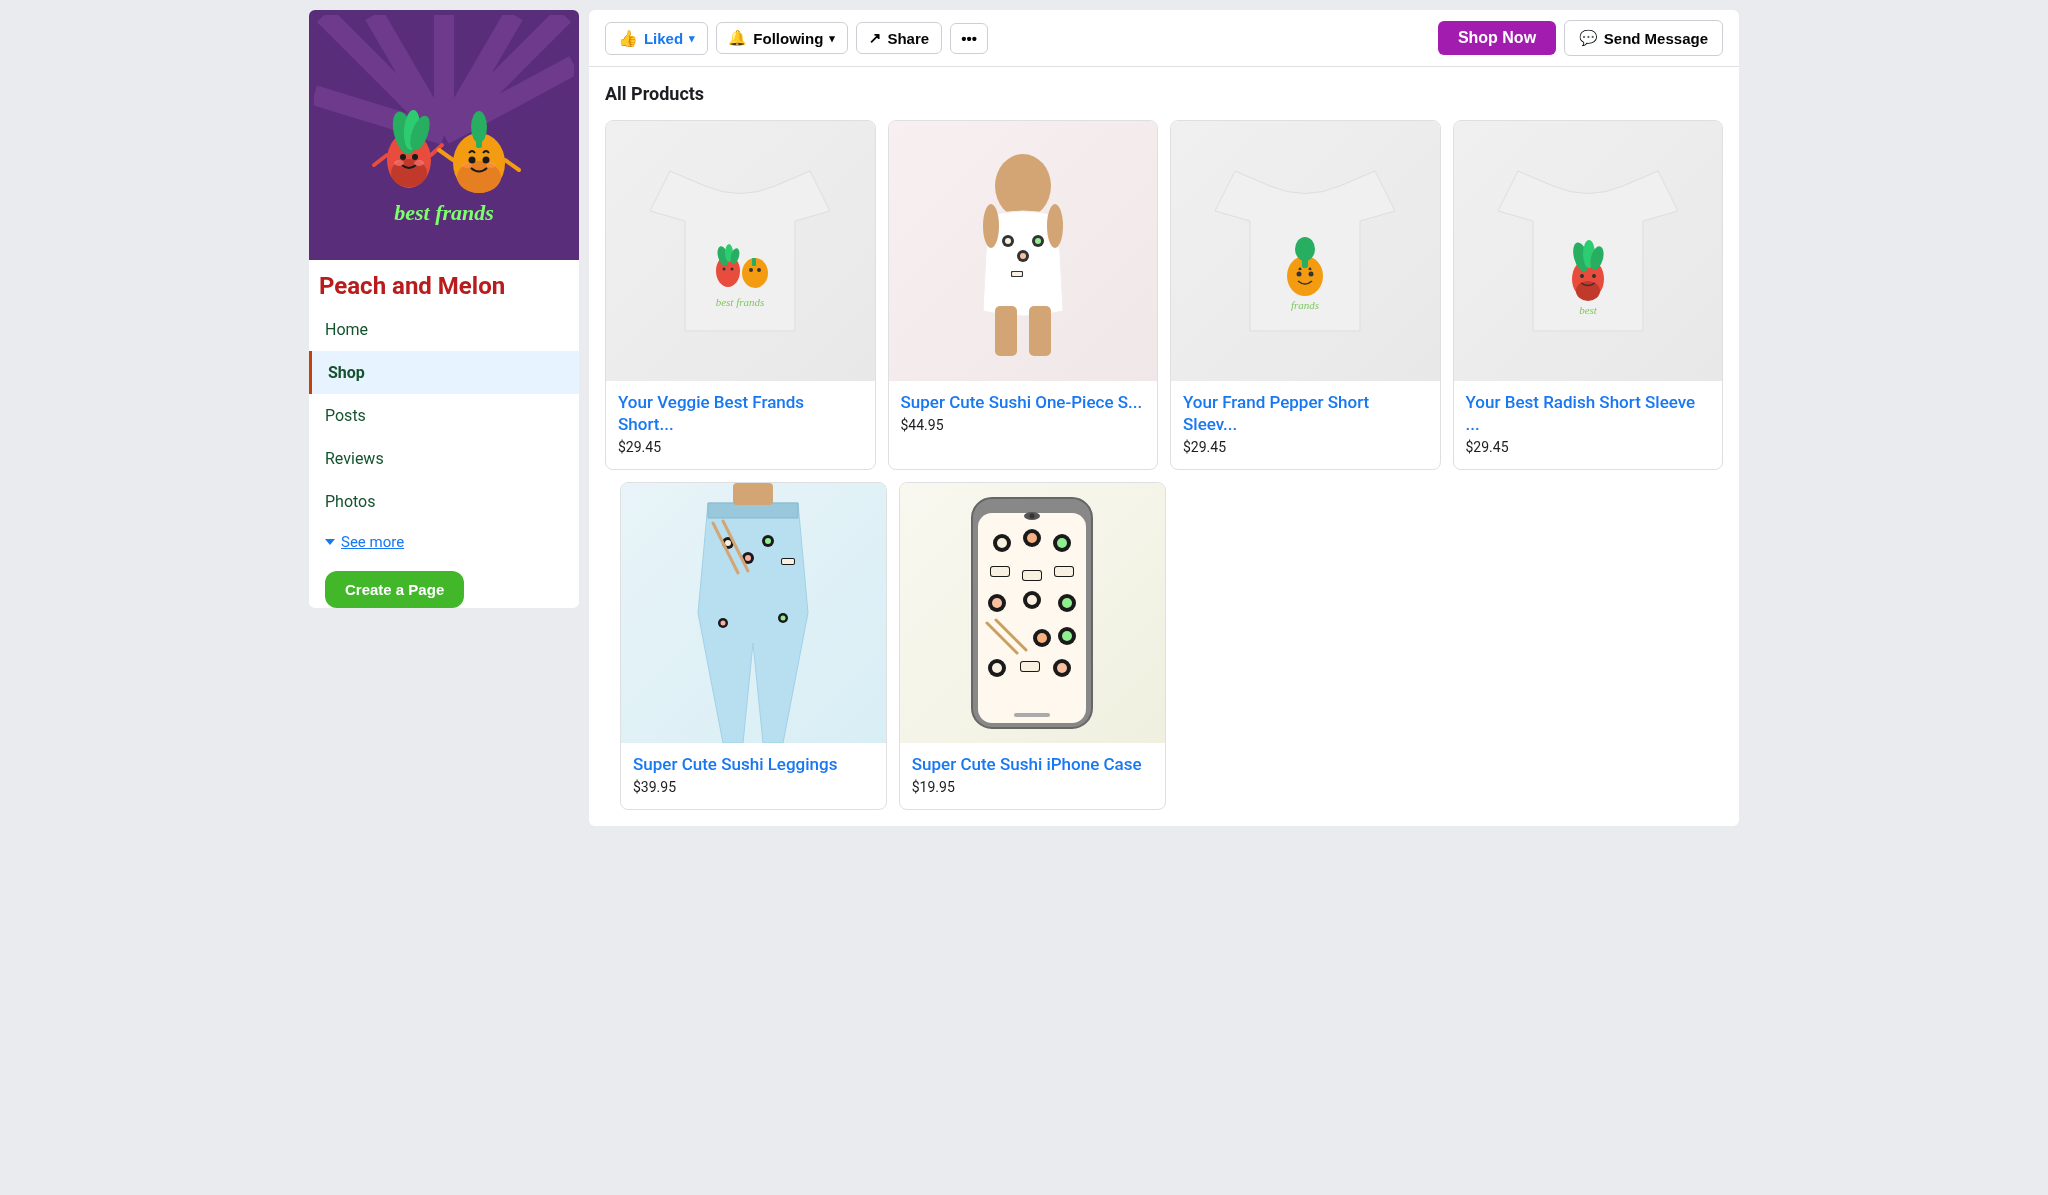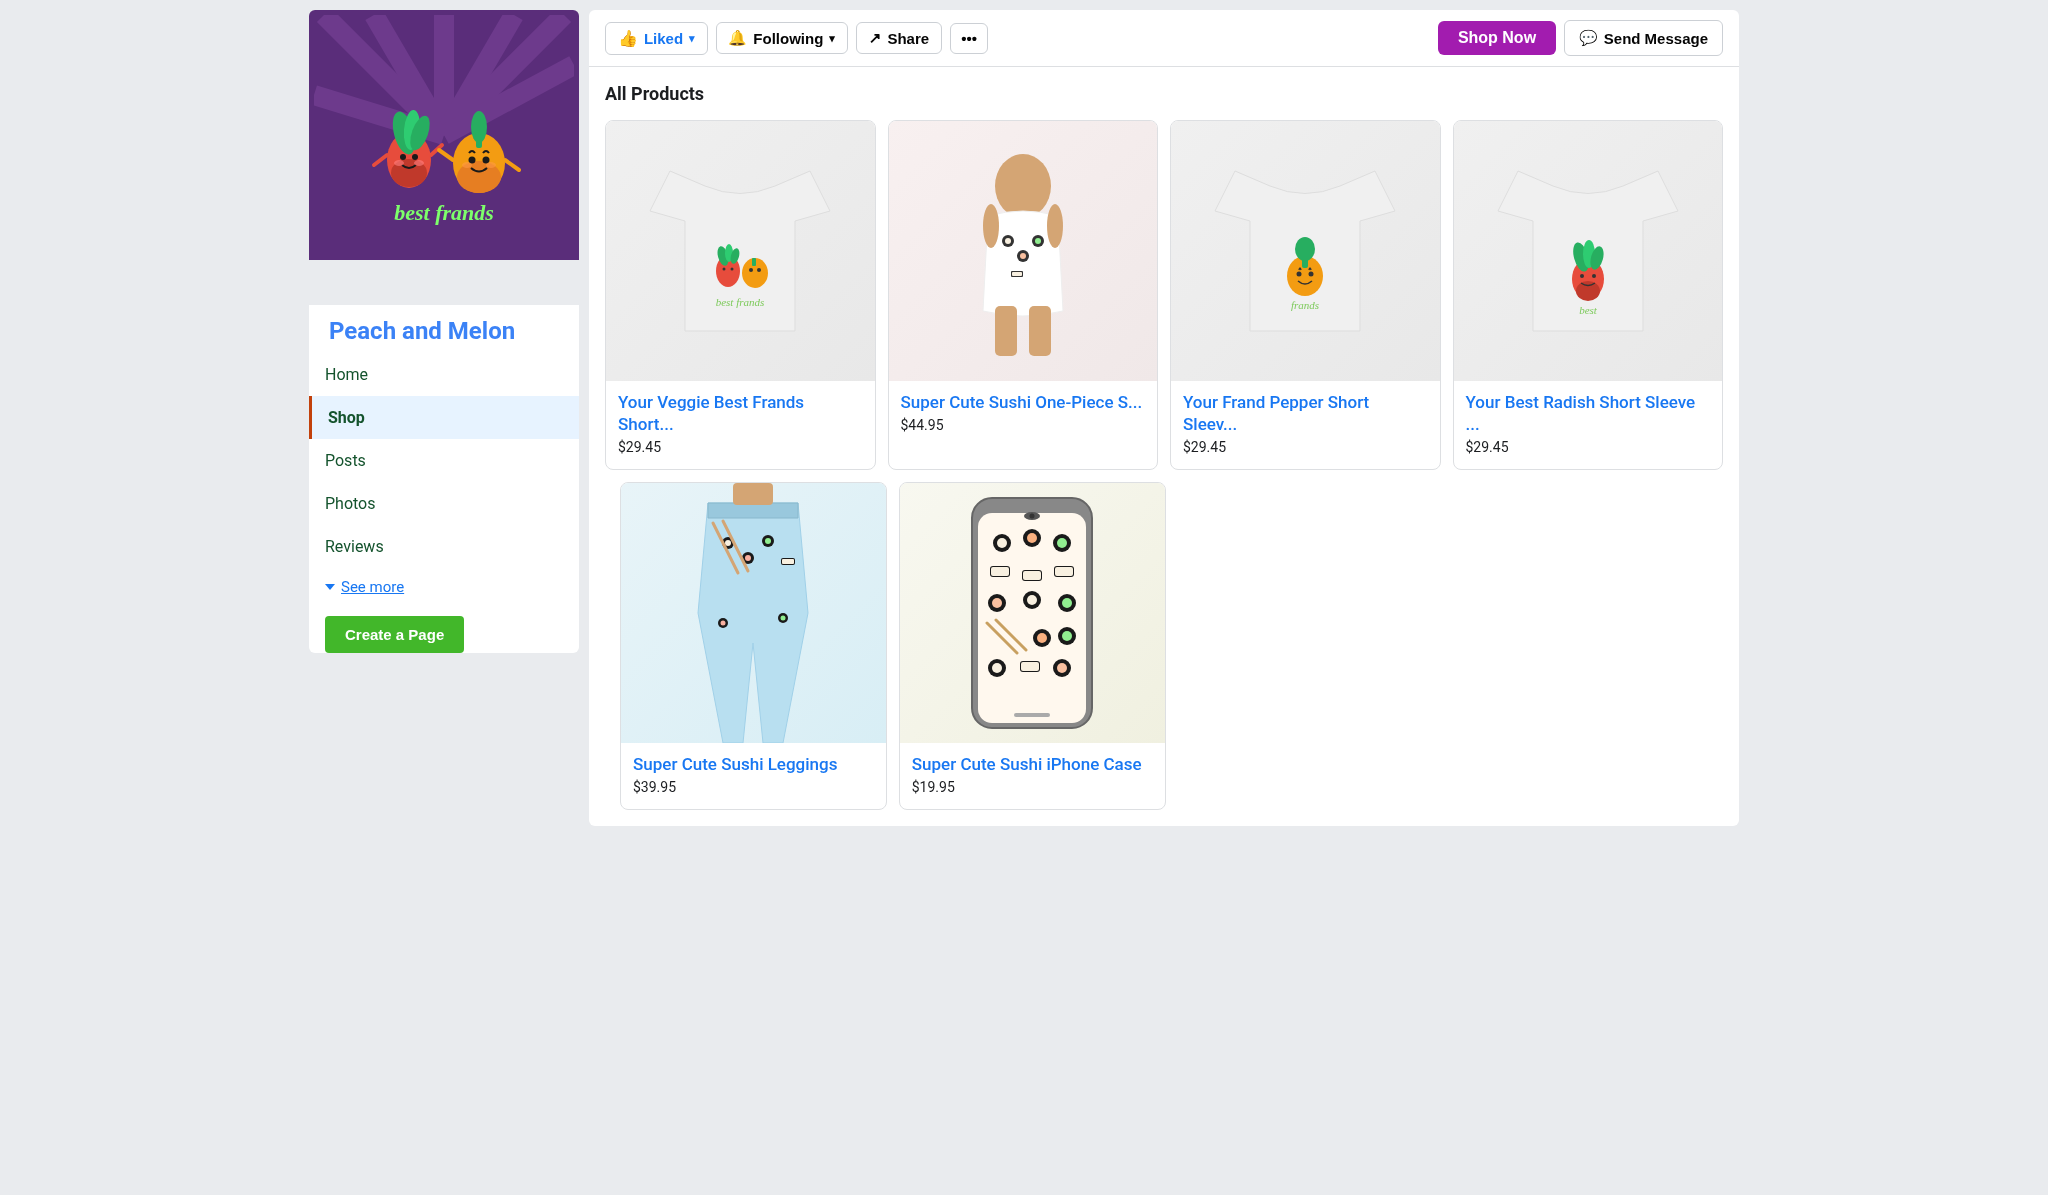--- a/index.html
+++ b/index.html
@@ -31,24 +31,23 @@
       overflow: hidden;
       position: relative;
       display: flex;
       align-items: center;
       justify-content: center;
     }
 
     .page-name {
       font-size: 24px;
       font-weight: 700;
-      color: #3b82f6;
-      padding: 12px 20px 8px;
+      color: #b91c1c;
+      padding: 12px 10px 8px;
       background: #fff;
-      margin-top: 45px;
     }
 
     .sidebar-nav {
       background: #fff;
       border-radius: 0 0 6px 6px;
     }
 
     .nav-item {
       display: block;
       padding: 12px 16px;
@@ -82,21 +81,21 @@
       border-right: 5px solid transparent;
       border-top: 6px solid #1877f2;
     }
 
     .create-page-btn {
       margin: 10px 16px 16px;
       display: block;
       background: #42b72a;
       color: #fff;
       border: none;
-      border-radius: 4px;
+      border-radius: 12px;
       padding: 10px 20px;
       font-size: 15px;
       font-weight: 600;
       cursor: pointer;
       text-align: center;
     }
 
     
     .main-content {
       flex: 1;
@@ -326,22 +325,22 @@
         <text x="130" y="205" text-anchor="middle" fill="#7dff6b" font-size="22" font-weight="bold" font-family="Georgia, serif" font-style="italic">best frands</text>
       </svg>
     </div>
 
     <div class="page-name">Peach and Melon</div>
 
     <nav class="sidebar-nav">
       <a class="nav-item">Home</a>
       <a class="nav-item active">Shop</a>
       <a class="nav-item">Posts</a>
+      <a class="nav-item">Reviews</a>
       <a class="nav-item">Photos</a>
-      <a class="nav-item">Reviews</a>
 
       <div class="see-more">
         <span class="see-more-arrow"></span>
         <span>See more</span>
       </div>
 
       <button class="create-page-btn">Create a Page</button>
     </nav>
   </aside>
 

